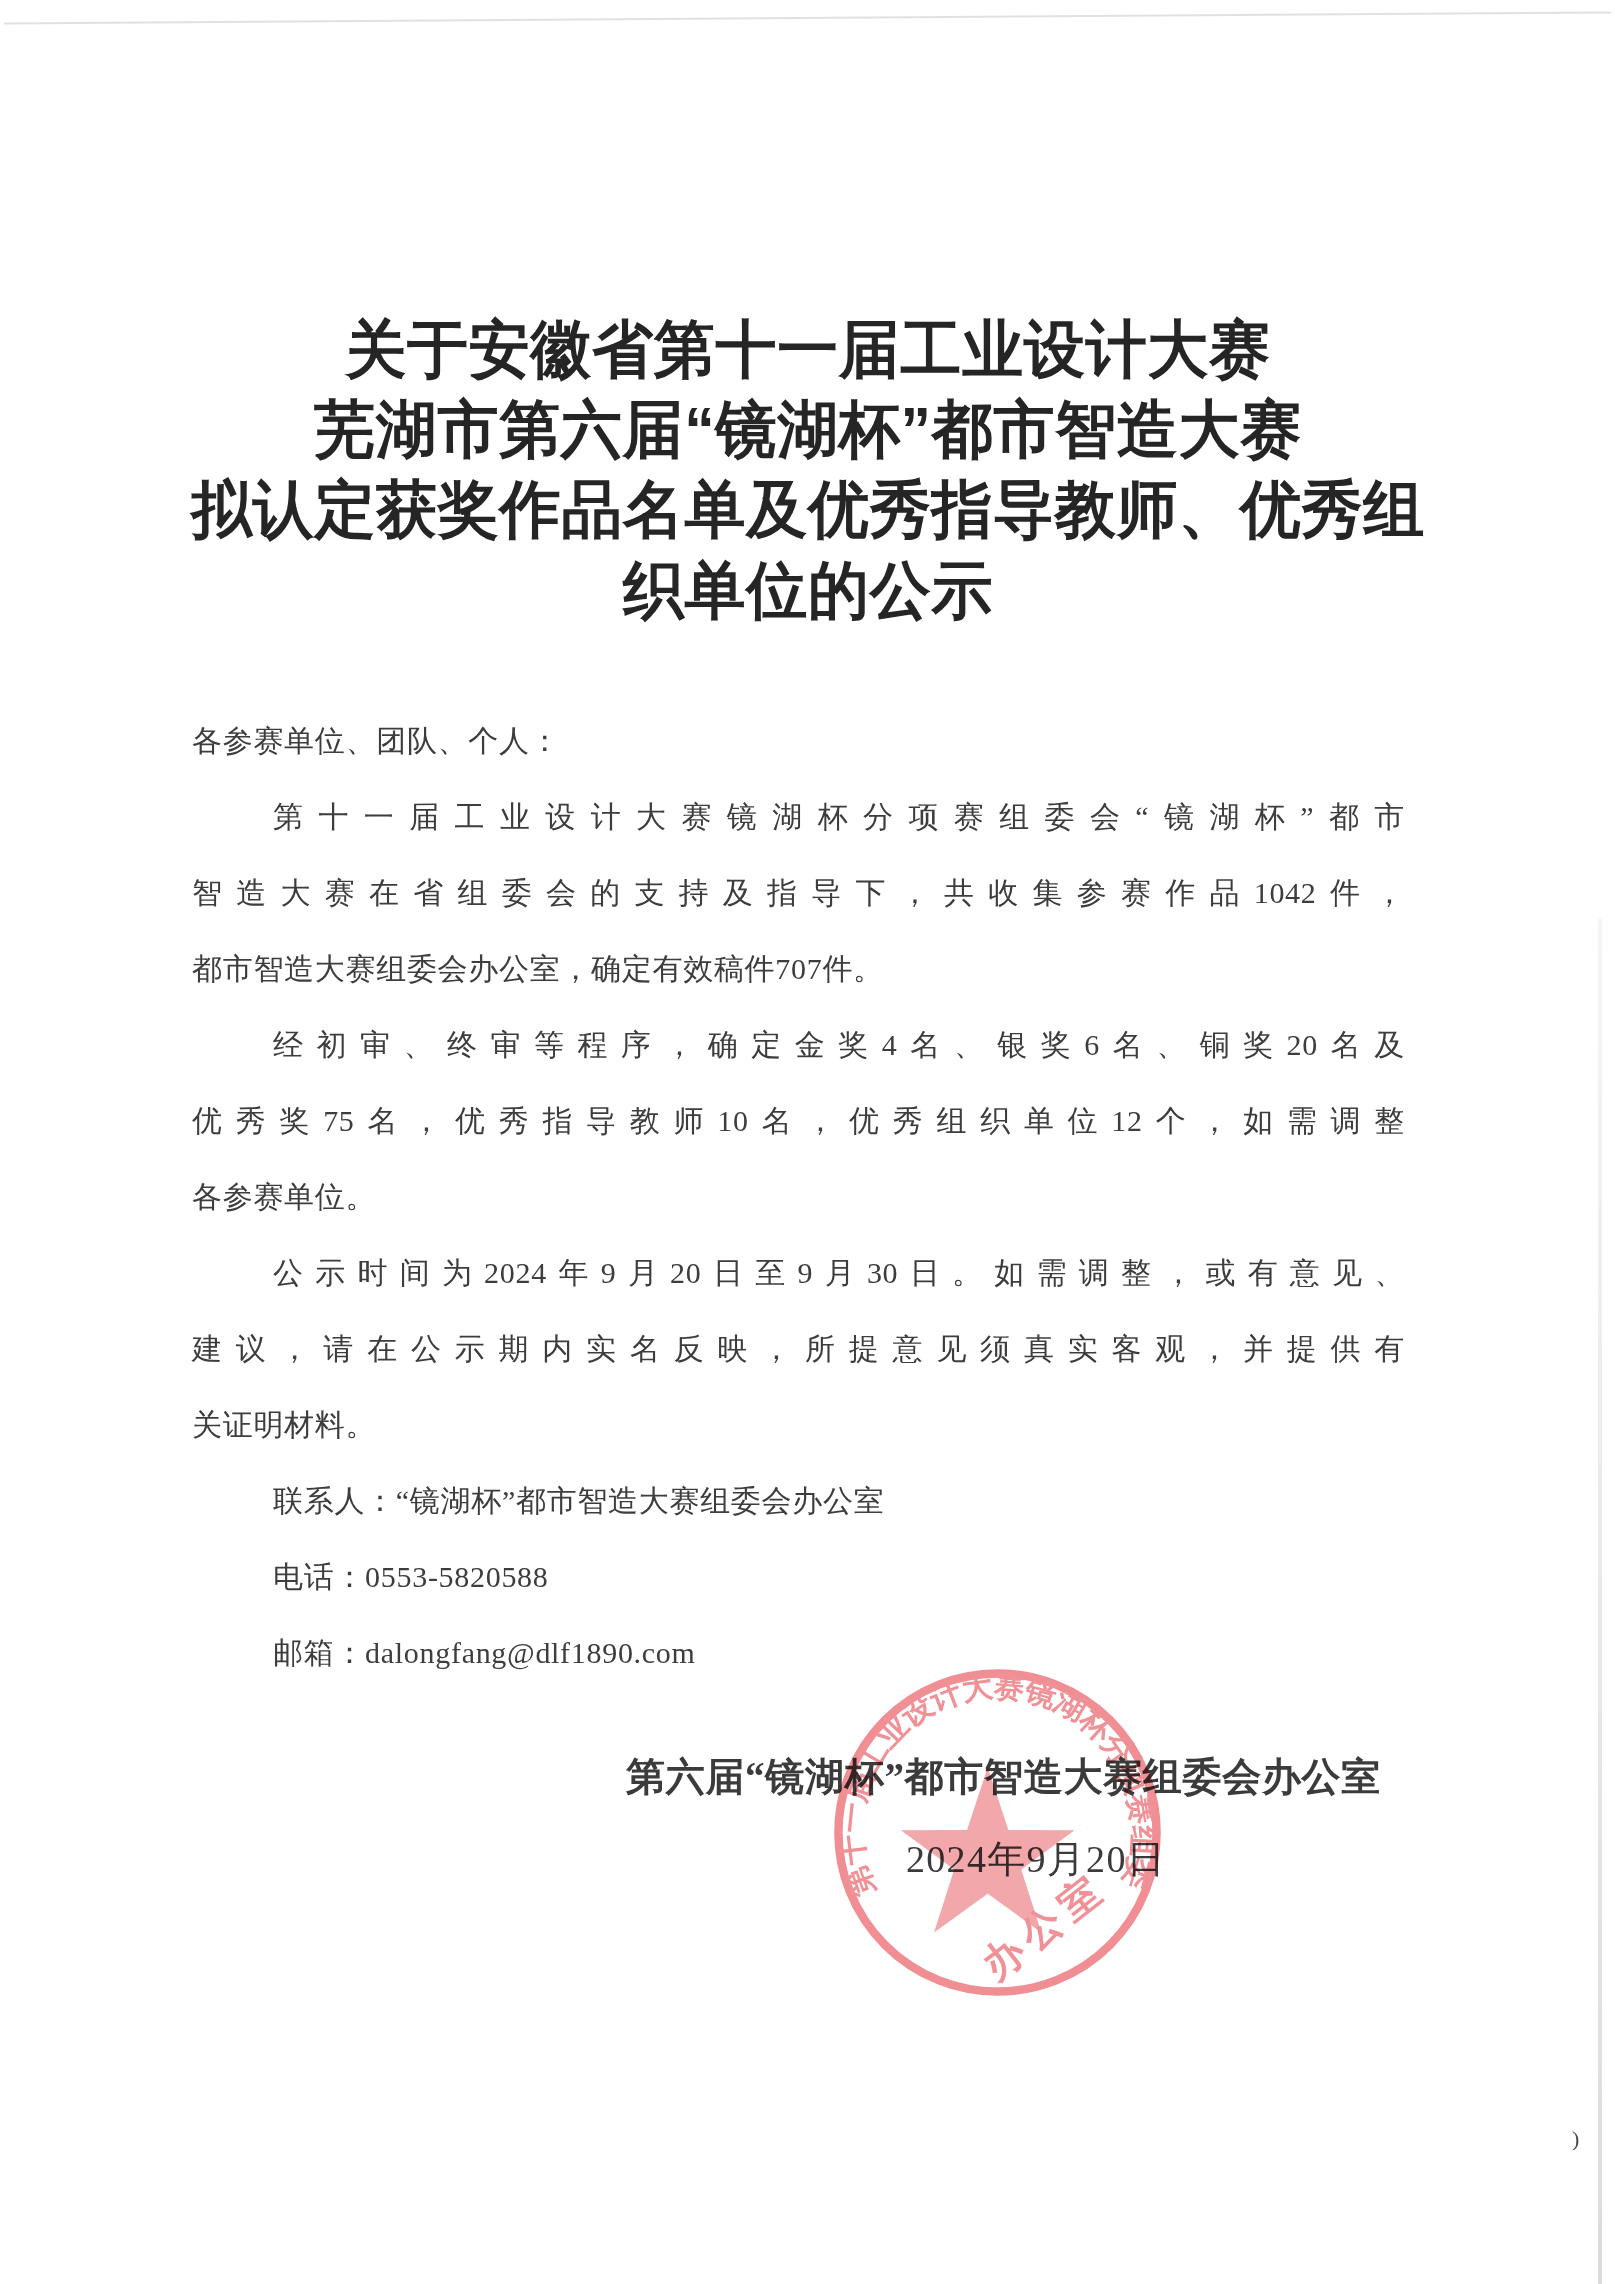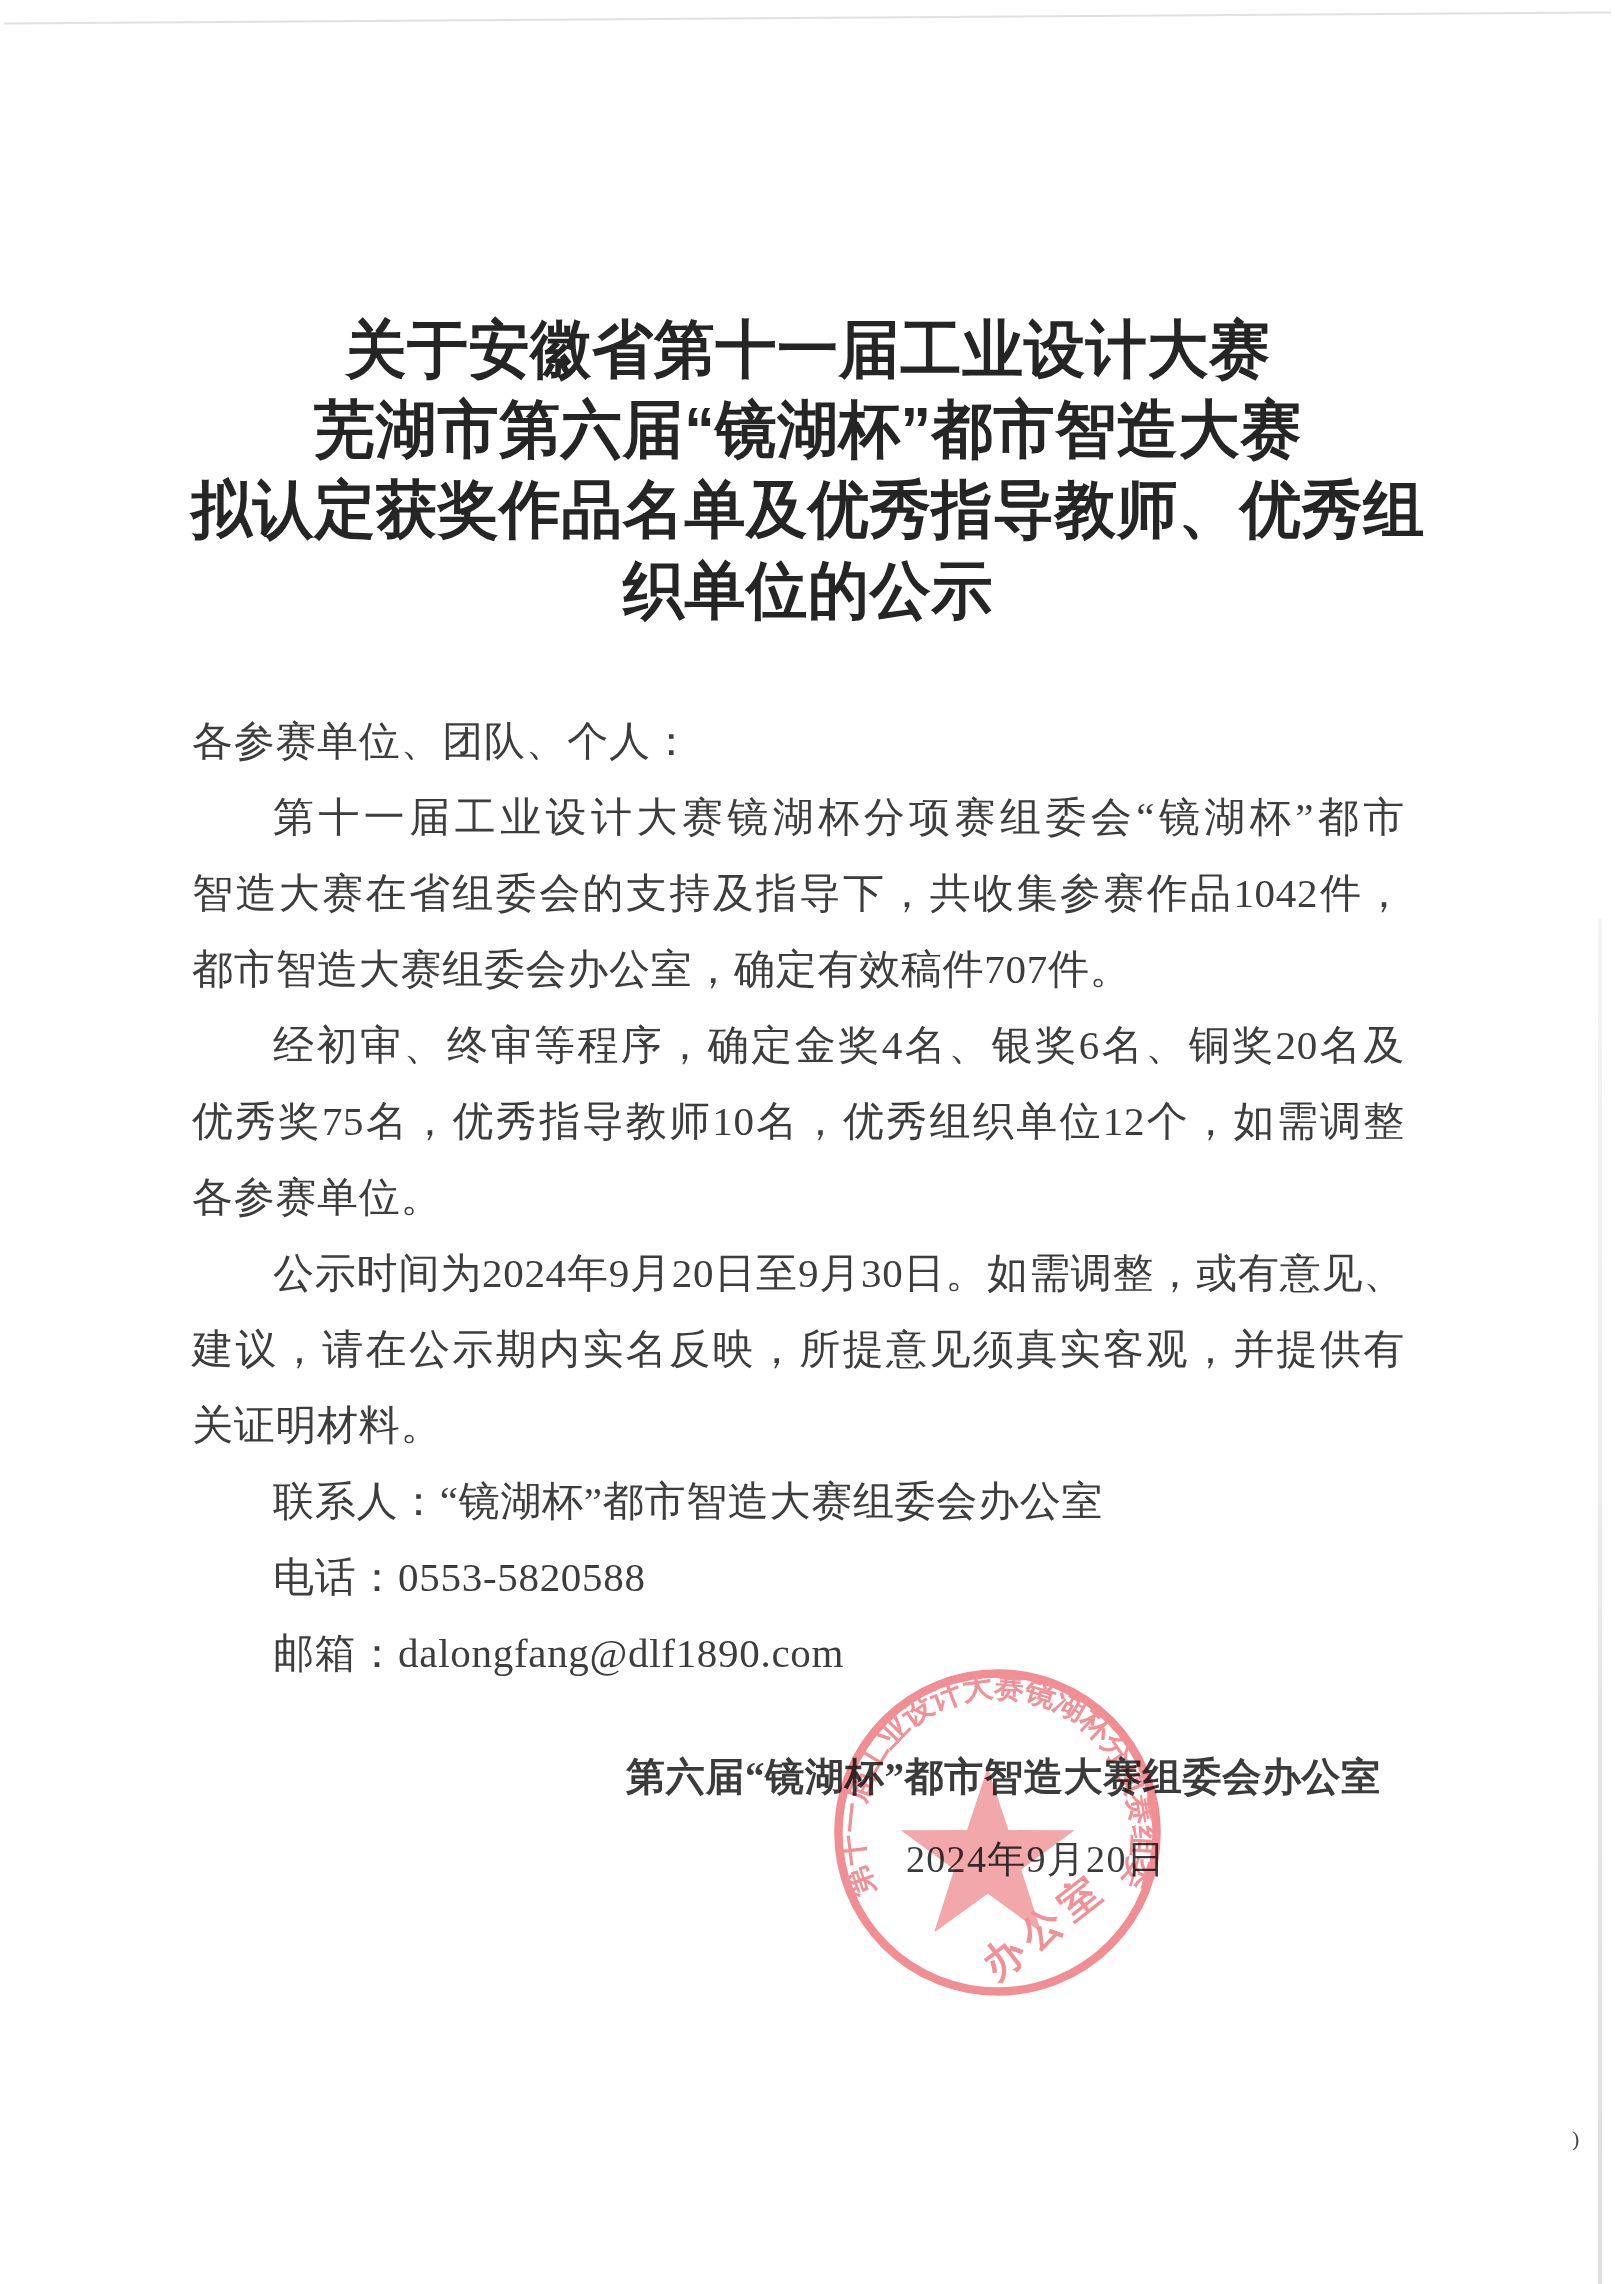--- a/index.html
+++ b/index.html
@@ -49,21 +49,21 @@
     color: #252525;
     transform: scaleY(1.03);
     transform-origin: top center;
   }
 
   
   .bodytext {
     position: absolute;
     top: 703px; left: 192px;
     width: 1213px;
-    font-size: 41px;
+    font-size: 30px;
     line-height: 76px;
     color: #3d3d3d;
     letter-spacing: 0.7px;
   }
   .bline { text-align: left; }
   .bline.fill { text-align: justify; text-align-last: justify; }
   .bline.ind { text-indent: 81px; }
 
   
   .sig-org {

